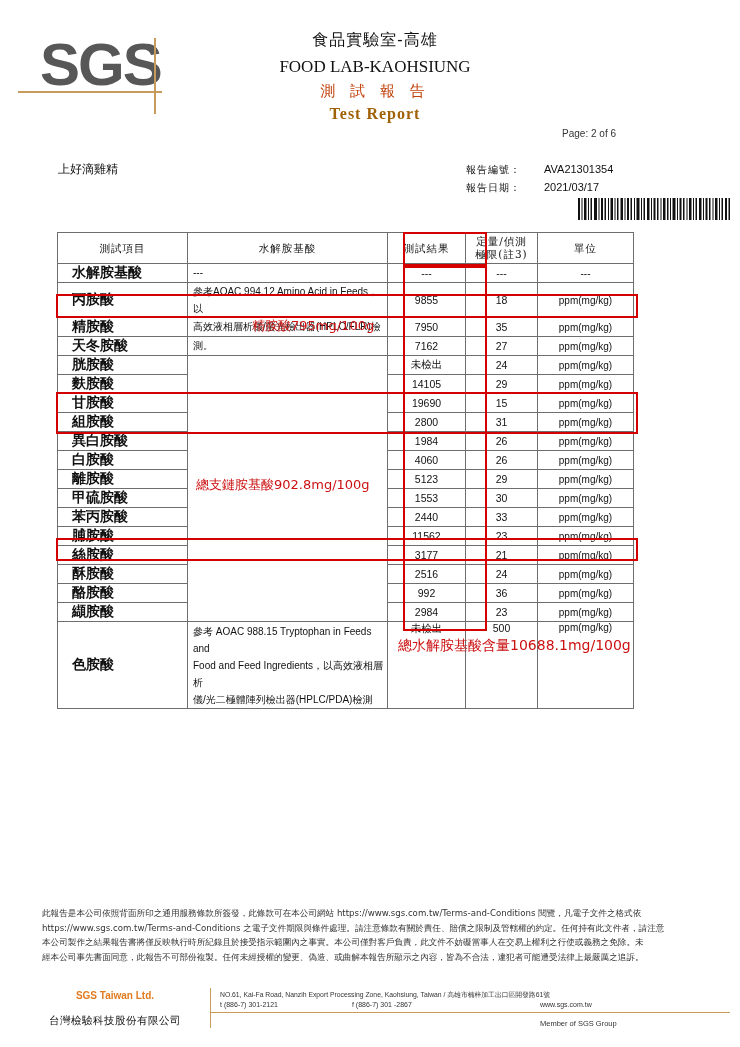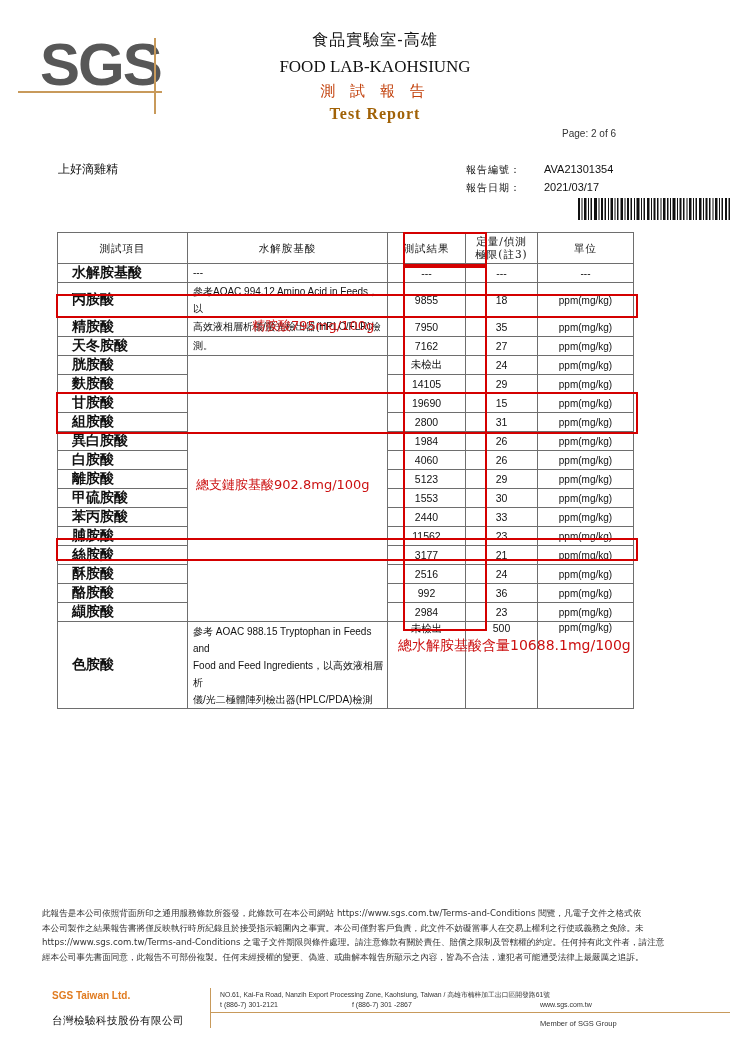--- a/index.html
+++ b/index.html
@@ -224,23 +224,23 @@
   }
   #footer-vrule {
     position: absolute;
     left: 210px; top: 988px;
     width: 1px; height: 40px;
     background: #c89a5b;
   }
 
   #footer-company {
     position: absolute;
-    left: 52px; top: 990px;
+    left: 40px; top: 990px;
     width: 150px;
-    text-align: left;
+    text-align: center;
   }
   #footer-company .en {
     font-family: "Liberation Sans", sans-serif;
     font-weight: bold;
     font-size: 10px;
     color: #e07b20;
     display: block;
   }
   #footer-company .cn {
     font-family: "DejaVu Serif", "Liberation Serif", serif;
@@ -523,22 +523,22 @@
 <div class="redbox" style="left:56px; top:392px; width:578px; height:38px;"></div>
 <div class="redbox" style="left:56px; top:538px; width:578px; height:19px;"></div>
 <div class="redbox" style="left:403px; top:264px; width:80px; height:363px;"></div>
 
 <div class="red-note" style="left:252px; top:317px;">精胺酸795mg/100g</div>
 <div class="red-note" style="left:196px; top:476px;">總支鏈胺基酸902.8mg/100g</div>
 <div class="red-note" style="left:398px; top:637px; font-size:14px;">總水解胺基酸含量10688.1mg/100g</div>
 
 <div id="disclaimer">
     <div>此報告是本公司依照背面所印之通用服務條款所簽發，此條款可在本公司網站 https://www.sgs.com.tw/Terms-and-Conditions 閱覽，凡電子文件之格式依</div>
+    <div>https://www.sgs.com.tw/Terms-and-Conditions 之電子文件期限與條件處理。請注意條款有關於責任、賠償之限制及管轄權的約定。任何持有此文件者，請注意</div>
     <div>本公司製作之結果報告書將僅反映執行時所紀錄且於接受指示範圍內之事實。本公司僅對客戶負責，此文件不妨礙當事人在交易上權利之行使或義務之免除。未</div>
-    <div>https://www.sgs.com.tw/Terms-and-Conditions 之電子文件期限與條件處理。請注意條款有關於責任、賠償之限制及管轄權的約定。任何持有此文件者，請注意</div>
     <div>經本公司事先書面同意，此報告不可部份複製。任何未經授權的變更、偽造、或曲解本報告所顯示之內容，皆為不合法，違犯者可能遭受法律上最嚴厲之追訴。</div>
   </div>
 
 <div id="footer-vrule"></div>
 <div id="footer-rule"></div>
 
 <div id="footer-company">
   <span class="en">SGS Taiwan Ltd.</span>
   <span class="cn">台灣檢驗科技股份有限公司</span>
 </div>

